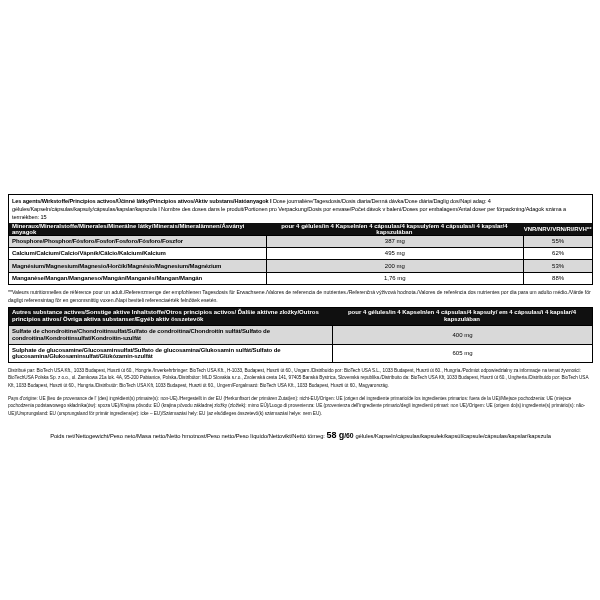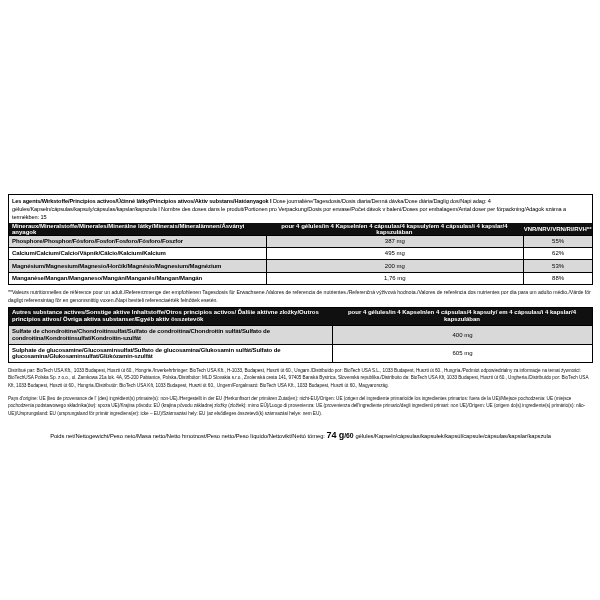--- a/index.html
+++ b/index.html
@@ -94,16 +94,16 @@
       <div class="d1 name">Sulphate de glucosamine/Glucosaminsulfat/Sulfato de glucosamina/Glukosamin sulfát/Sulfato de glucosamina/Glukosaminsulfat/Glükózamin-szulfát</div>
       <div class="d2 val">605 mg</div>
     </div>
   </div>
 
   <div class="fine distributor">Distribué par: BioTech USA Kft., 1033 Budapest, Huszti út 60., Hongrie./Inverkehrbringer: BioTech USA Kft., H-1033, Budapest, Huszti út 60., Ungarn./Distribuido por: BioTech USA S.L., 1033 Budapest, Huszti út 60., Hungría./Podmiot odpowiedzialny za informacje na temat żywności: BioTechUSA Polska Sp. z o.o., ul. Zamkowa 21a lok. 4A, 95-200 Pabianice, Polska./Distribútor: MLD Slovakia s.r.o., Zvolenská cesta 141, 97405 Banská Bystrica, Slovenská republika./Distribuito da: BioTech USA Kft, 1033 Budapest, Huszti út 60., Ungheria./Distribuído por: BioTech USA Kft, 1033 Budapest, Huszti út 60., Hungria./Distributör: BioTech USA Kft, 1033 Budapest, Huszti út 60., Ungern/Forgalmazó: BioTech USA Kft., 1033 Budapest, Huszti út 60., Magyarország.</div>
 
   <div class="fine origin">Pays d'origine: UE (lieu de provenance de l' (des) ingrédient(s) primaire(s): non-UE)./Hergestellt in der EU (Herkunftsort der primären Zutat(en): nicht-EU)/Origen: UE (origen del ingrediente primario/de los ingredientes primarios: fuera de la UE)/Miejsce pochodzenia: UE (miejsce pochodzenia podstawowego składnika(ów): spoza UE)/Krajina pôvodu: EÚ (krajina pôvodu základnej zložky (zložiek): mimo EÚ)/Luogo di provenienza: UE (provenienza dell'ingrediente primario/degli ingredienti primari: non UE)/Origem: UE (origem do(s) ingrediente(s) primário(s): não-UE)/Ursprungsland: EU (ursprungsland för primär ingrediens(er): icke – EU)/Származási hely: EU (az elsődleges összetevő(k) származási helye: nem EU).</div>
 
   <div class="weight">
-    <span>Poids net/Nettogewicht/Peso neto/Masa netto/Netto hmotnost/Peso netto/Peso líquido/Nettovikt/Nettó tömeg: </span><span class="big">74 g</span><span class="mid">/60 </span><span>gélules/Kapseln/cápsulas/kapsułek/kapsúl/capsule/cápsulas/kapslar/kapszula</span>
+    <span>Poids net/Nettogewicht/Peso neto/Masa netto/Netto hmotnost/Peso netto/Peso líquido/Nettovikt/Nettó tömeg: </span><span class="big">58 g</span><span class="mid">/60 </span><span>gélules/Kapseln/cápsulas/kapsułek/kapsúl/capsule/cápsulas/kapslar/kapszula</span>
   </div>
 
 </div>
 
 </body></html>

